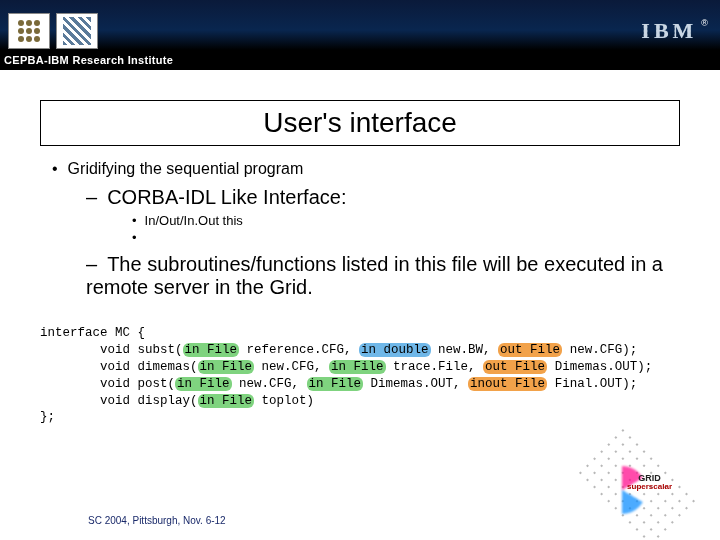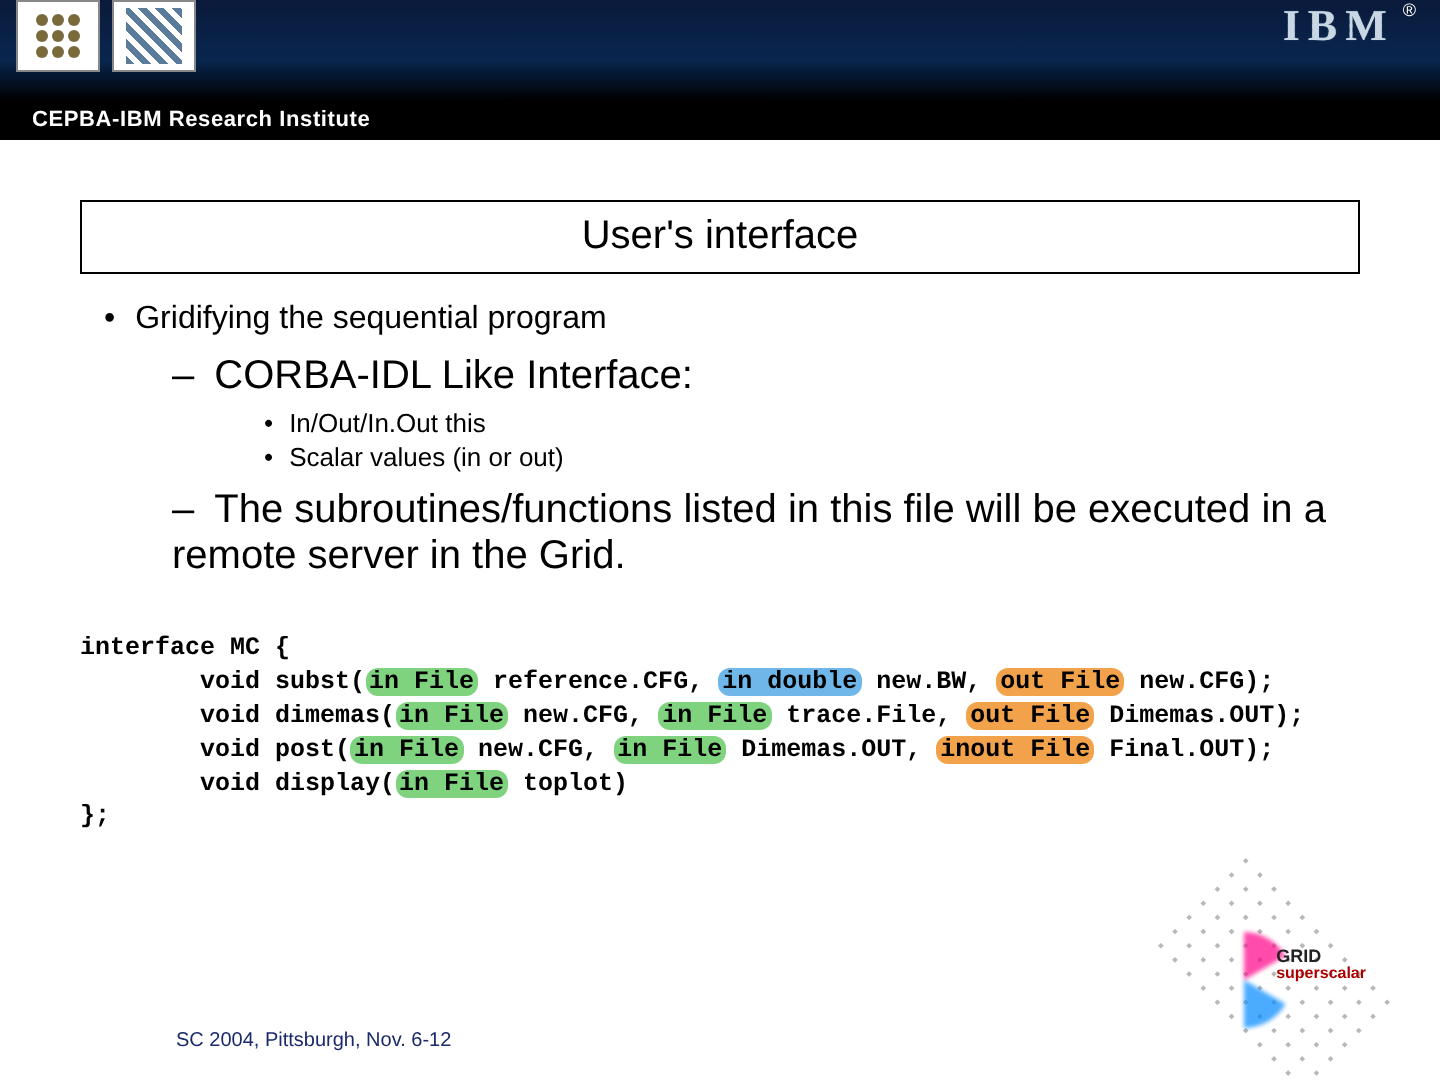--- a/index.html
+++ b/index.html
@@ -9,23 +9,23 @@
     font-family: Arial, Helvetica, sans-serif;
     background: #fff;
     position: relative;
     overflow: hidden;
   }
   .header-bar {
     width: 100%;
     height: 50px;
     background: linear-gradient(#0a1a3a,#09264f 60%,#000);
     display: flex;
-    align-items: flex-start;
+    align-items: center;
     justify-content: space-between;
-    padding: 0 12px 0 8px;
+    padding: 12px 12px 0 8px;
   }
   .logos-left { display: flex; gap: 6px; }
   .logo-box {
     width: 42px; height: 36px; background: #fff; border: 1px solid #888;
     display: flex; align-items: center; justify-content: center;
   }
   .upc-logo { display: grid; grid-template-columns: repeat(3,6px); grid-template-rows: repeat(3,6px); gap: 2px; }
   .upc-dot { width: 6px; height: 6px; border-radius: 50%; background: #7a6a3a; }
   .cepba-logo { width:28px; height:28px; background: repeating-linear-gradient(45deg,#5b7b9a 0 3px,#fff 3px 6px); }
   .ibm-right { display:flex; align-items:flex-start; gap:4px; }
@@ -36,43 +36,42 @@
     letter-spacing: 4px;
     background: repeating-linear-gradient(#fff 0 2px, transparent 2px 4px);
     -webkit-background-clip: text;
     color: #c9d6e4;
     text-shadow: 0 0 1px #2a4a6a;
   }
   .reg { color:#fff; font-size:9px; }
   .subheader {
     width:100%; height:20px; background:#000; color:#fff;
     font-size:11px; font-weight:bold; letter-spacing:.3px;
-    display:flex; align-items:center; padding-left:16px;
+    display:flex; align-items:center; padding-left:4px;
   }
   .title-box {
     margin: 30px 40px 14px 40px;
     border: 1.5px solid #000;
     text-align: center;
     padding: 6px 0;
-    font-size: 20px;
+    font-size: 28px;
   }
   .content { padding: 0 52px; font-size: 16px; }
   .b1 { margin: 10px 0 8px; }
   .bullet-dot::before { content:"•"; margin-right:10px; }
   .b2 { margin: 8px 0 4px 34px; font-size: 20px; }
   .dash::before { content:"–"; margin-right:10px; }
   .b3 { margin: 2px 0 2px 80px; font-size: 13px; }
   .b3 .bullet-dot::before { margin-right:8px; }
   .code-block {
     font-family: "Courier New", monospace;
     font-size: 12.5px;
     white-space: pre;
     margin: 26px 0 0 40px;
     line-height: 1.35;
-    font-weight: bold;
   }
   .hl-green { background:#7fd37f; padding:0 2px; border-radius:6px; }
   .hl-blue  { background:#6fb7e8; padding:0 2px; border-radius:6px; }
   .hl-orange{ background:#f2a24a; padding:0 2px; border-radius:6px; }
   .footer {
     position:absolute; bottom:14px; left:44px;
     font-size:10px; color:#1a2a6a;margin-left:44px;
   }
   .grid-logo {
     position:absolute; right:28px; bottom:18px;
@@ -85,23 +84,23 @@
     transform: rotate(45deg);
     opacity: .6;
   }
   .grid-swirl {
     position:absolute; left:16px; top:14px; width:48px; height:48px;
     border-radius:50%;
     background: conic-gradient(#f08 0 60deg, transparent 60deg 120deg,#08f 120deg 180deg, transparent 180deg 360deg);
     filter: blur(1px); opacity:.7;
   }
   .grid-text {
-    position:absolute; right:9px; top:22px;
+    position:absolute; right:20px; top:22px;
     font-size:8px; color:#a00; font-weight:bold;
-    text-align:left; line-height:1;
+    text-align:center; line-height:1;
   }
   .grid-text .top { font-size:9px; color:#222; }
 </style>
 </head>
 <body>
 
 <div class="header-bar">
   <div class="logos-left">
     <div class="logo-box">
       <div class="upc-logo">
@@ -132,21 +131,21 @@
 
 <div class="title-box">
   <span>User's interface</span>
 </div>
 
 <div class="content">
   <div class="b1"><span class="bullet-dot"></span><span>Gridifying the sequential program</span></div>
 
   <div class="b2"><span class="dash"></span><span>CORBA-IDL Like Interface:</span></div>
   <div class="b3"><span class="bullet-dot"></span><span>In/Out/In.Out this</span></div>
-  <div class="b3"><span class="bullet-dot"></span><span>Scalar values (in or out)</span></div>
+  <div class="b3"><span class="bullet-dot"></span></div>
 
   <div class="b2"><span class="dash"></span><span>The subroutines/functions listed in this file will be executed in a remote server in the Grid.</span></div>
 </div>
 
 <div class="code-block"><span>interface MC {</span>
 <span>        void subst(</span><span class="hl-green">in File</span><span> reference.CFG, </span><span class="hl-blue">in double</span><span> new.BW, </span><span class="hl-orange">out File</span><span> new.CFG);</span>
 <span>        void dimemas(</span><span class="hl-green">in File</span><span> new.CFG, </span><span class="hl-green">in File</span><span> trace.File, </span><span class="hl-orange">out File</span><span> Dimemas.OUT);</span>
 <span>        void post(</span><span class="hl-green">in File</span><span> new.CFG, </span><span class="hl-green">in File</span><span> Dimemas.OUT, </span><span class="hl-orange">inout File</span><span> Final.OUT);</span>
 <span>        void display(</span><span class="hl-green">in File</span><span> toplot)</span>
 <span>};</span></div>

